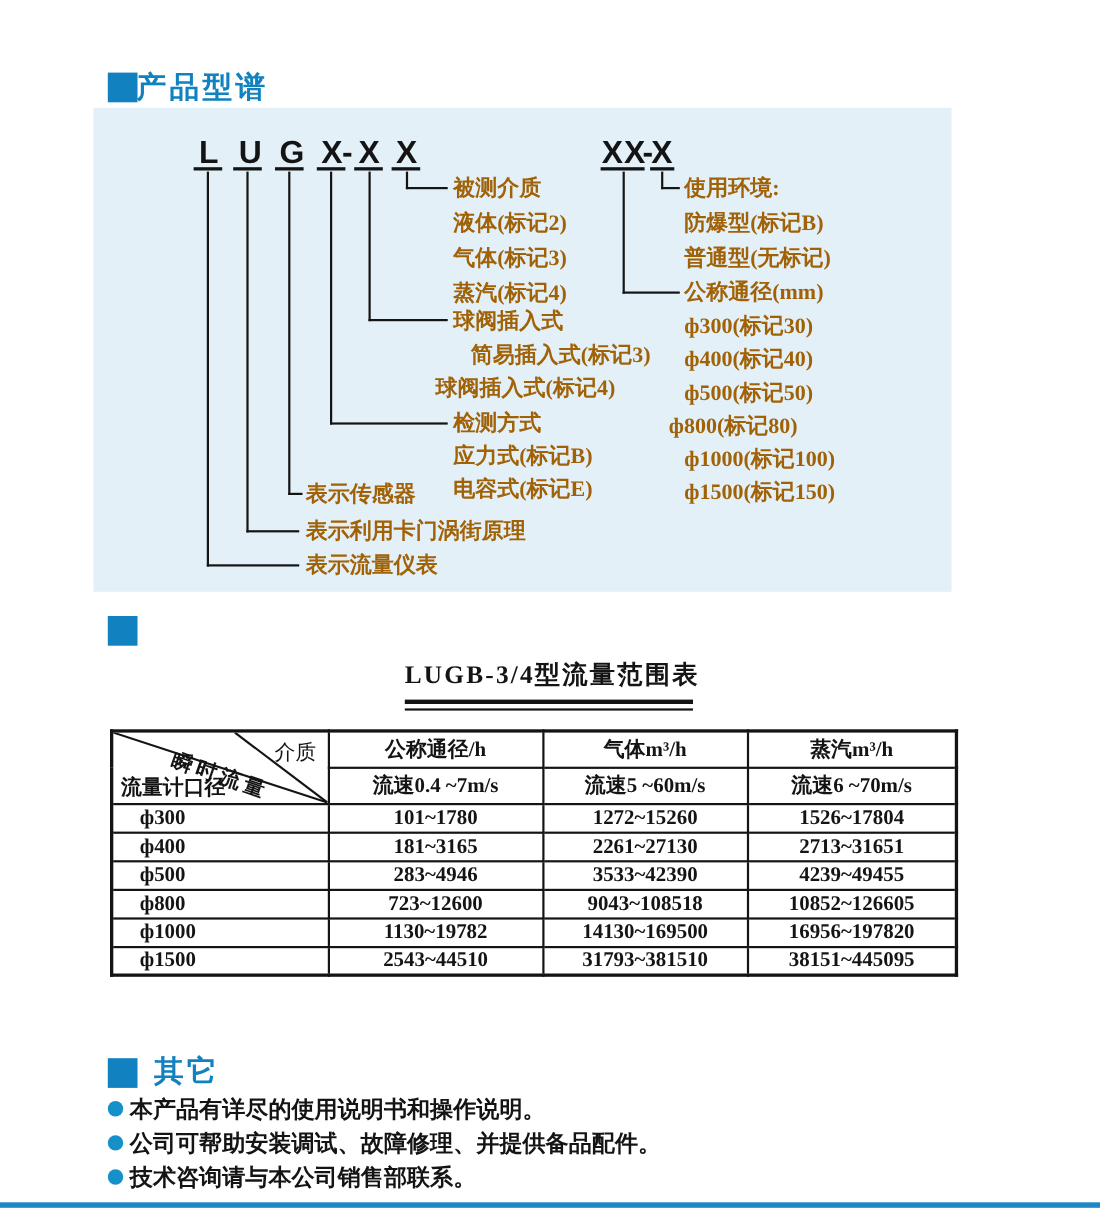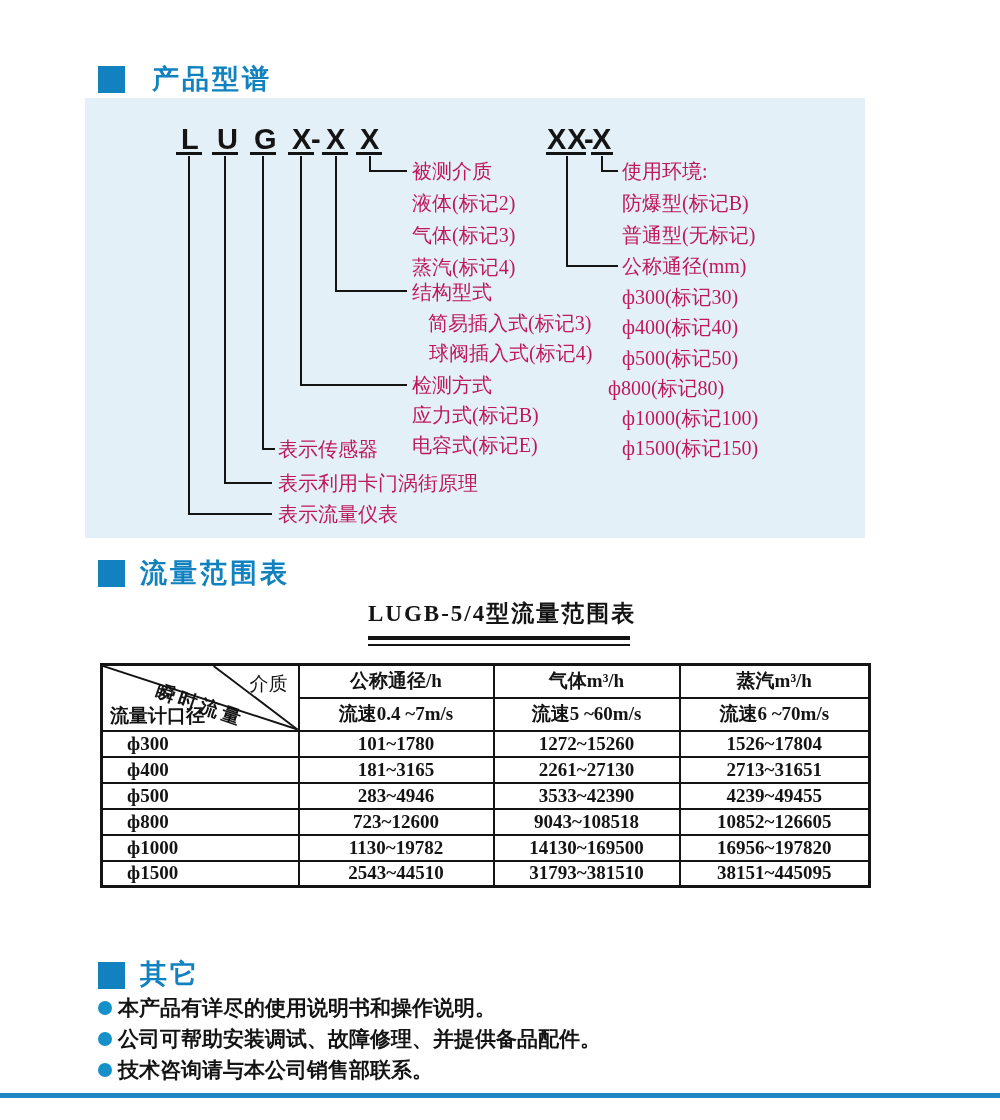--- a/index.html
+++ b/index.html
@@ -25,22 +25,22 @@
   
   .code-letter {
     position:absolute; top:124px; font-family:"Liberation Sans","DejaVu Sans",sans-serif;
     font-weight:bold; font-size:29px; line-height:30px; color:#141414; white-space:nowrap;
   }
   .ul { position:absolute; top:152px; height:3px; background:#141414; }
   .vl { position:absolute; width:2px; background:#141414; }
   .hl { position:absolute; height:2px; background:#141414; }
 
   .dlabel {
-    position:absolute; font-weight:normal; font-size:20px; line-height:22px;
-    color:#be185d; white-space:nowrap;
+    position:absolute; font-weight:bold; font-size:20px; line-height:22px;
+    color:#a16207; white-space:nowrap;
   }
 
   
   .tbl-title {
     position:absolute; left:368px; top:598px; width:262px; text-align:center;
     font-weight:bold; font-size:23px; letter-spacing:2px; white-space:nowrap;
   }
   .tbl-rule-thick { position:absolute; left:368px; top:636px; width:262px; height:4px; background:#141414; }
   .tbl-rule-thin  { position:absolute; left:368px; top:644px; width:262px; height:2px; background:#141414; }
 
@@ -69,21 +69,21 @@
   .btext { position:absolute; left:22px; top:0; font-weight:bold; font-size:21px; line-height:24px; white-space:nowrap; }
 
   .footer-bar { position:absolute; left:0; top:1093px; width:1000px; height:5px; background:#1E88C4; }
 </style>
 </head>
 <body>
 
 <div class="page">
 
   <div class="sec-marker" style="left:98px; top:66px;"></div>
-  <div class="sec-title" style="left:152px; top:64px;text-align:right;">产品型谱</div>
+  <div class="sec-title" style="left:124px; top:64px;text-align:right;">产品型谱</div>
 
   <div class="panel"></div>
 
   <span class="code-letter" style="left:181px;">L</span>
   <span class="code-letter" style="left:217px;">U</span>
   <span class="code-letter" style="left:254px;">G</span>
   <span class="code-letter" style="left:292px;">X</span>
   <span class="code-letter" style="left:311px;">-</span>
   <span class="code-letter" style="left:326px;">X</span>
   <span class="code-letter" style="left:360px;">X</span>
@@ -116,45 +116,44 @@
   <div class="hl" style="left:262px; top:448px; width:13px;"></div>
   <div class="hl" style="left:224px; top:482px; width:48px;"></div>
   <div class="hl" style="left:188px; top:513px; width:84px;"></div>
   <div class="hl" style="left:601px; top:170px; width:17px;"></div>
   <div class="hl" style="left:566px; top:265px; width:52px;"></div>
 
   <div class="dlabel" style="left:412px; top:160px;">被测介质</div>
   <div class="dlabel" style="left:412px; top:192px;">液体(标记2)</div>
   <div class="dlabel" style="left:412px; top:224px;">气体(标记3)</div>
   <div class="dlabel" style="left:412px; top:256px;">蒸汽(标记4)</div>
-  <div class="dlabel" style="left:412px; top:281px;">结构型式</div>
+  <div class="dlabel" style="left:412px; top:281px;">球阀插入式</div>
   <div class="dlabel" style="left:412px; top:312px;margin-left:16px;">简易插入式(标记3)</div>
-  <div class="dlabel" style="left:429px; top:342px;">球阀插入式(标记4)</div>
+  <div class="dlabel" style="left:396px; top:342px;">球阀插入式(标记4)</div>
   <div class="dlabel" style="left:412px; top:374px;">检测方式</div>
   <div class="dlabel" style="left:412px; top:404px;">应力式(标记B)</div>
   <div class="dlabel" style="left:412px; top:434px;">电容式(标记E)</div>
   <div class="dlabel" style="left:278px; top:438px;">表示传感器</div>
   <div class="dlabel" style="left:278px; top:472px;">表示利用卡门涡街原理</div>
   <div class="dlabel" style="left:278px; top:503px;">表示流量仪表</div>
 
   <div class="dlabel" style="left:622px; top:160px;">使用环境:</div>
   <div class="dlabel" style="left:622px; top:192px;">防爆型(标记B)</div>
   <div class="dlabel" style="left:622px; top:224px;">普通型(无标记)</div>
   <div class="dlabel" style="left:622px; top:255px;">公称通径(mm)</div>
   <div class="dlabel" style="left:622px; top:286px;">ф300(标记30)</div>
   <div class="dlabel" style="left:622px; top:316px;">ф400(标记40)</div>
   <div class="dlabel" style="left:622px; top:347px;">ф500(标记50)</div>
   <div class="dlabel" style="left:608px; top:377px;">ф800(标记80)</div>
   <div class="dlabel" style="left:622px; top:407px;">ф1000(标记100)</div>
   <div class="dlabel" style="left:622px; top:437px;">ф1500(标记150)</div>
 
   <div class="sec-marker" style="left:98px; top:560px;"></div>
-  <div class="sec-title" style="left:140px; top:558px;">流量范围表</div>
-
-  <div class="tbl-title">LUGB-5/4型流量范围表</div>
+
+  <div class="tbl-title">LUGB-3/4型流量范围表</div>
   <div class="tbl-rule-thick"></div>
   <div class="tbl-rule-thin"></div>
 
   <table class="flow">
     <colgroup>
         <col style="width:197px">
         <col style="width:195px">
         <col style="width:186px">
         <col style="width:190px">
       </colgroup>

